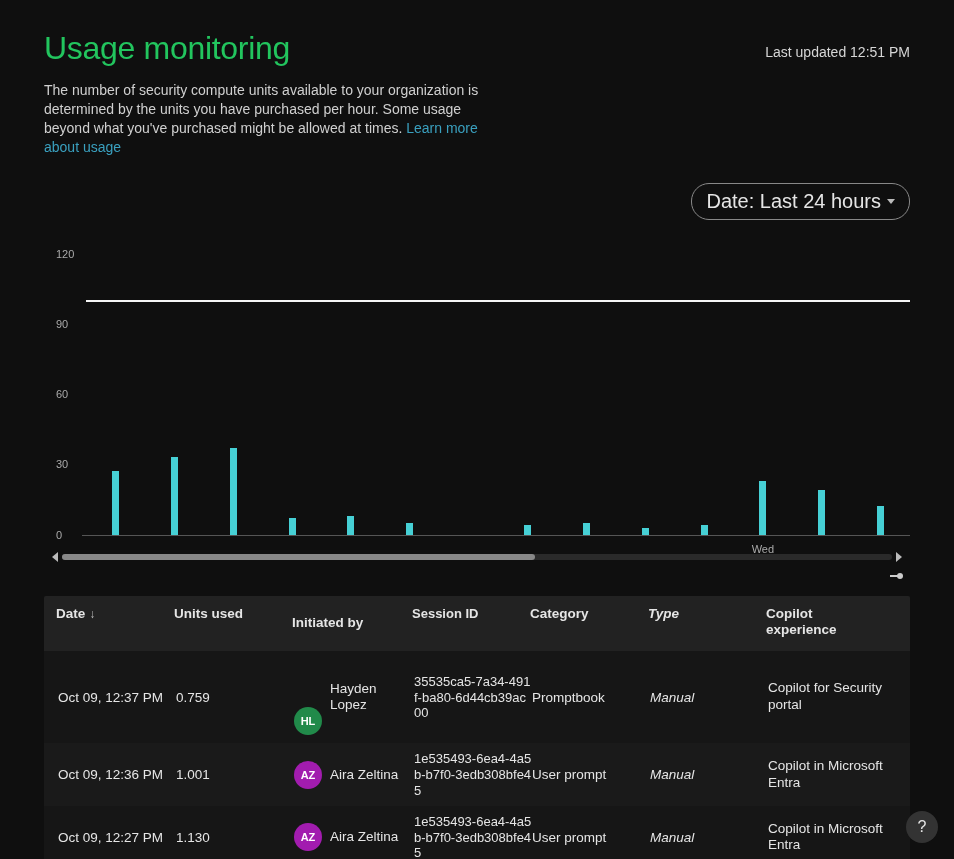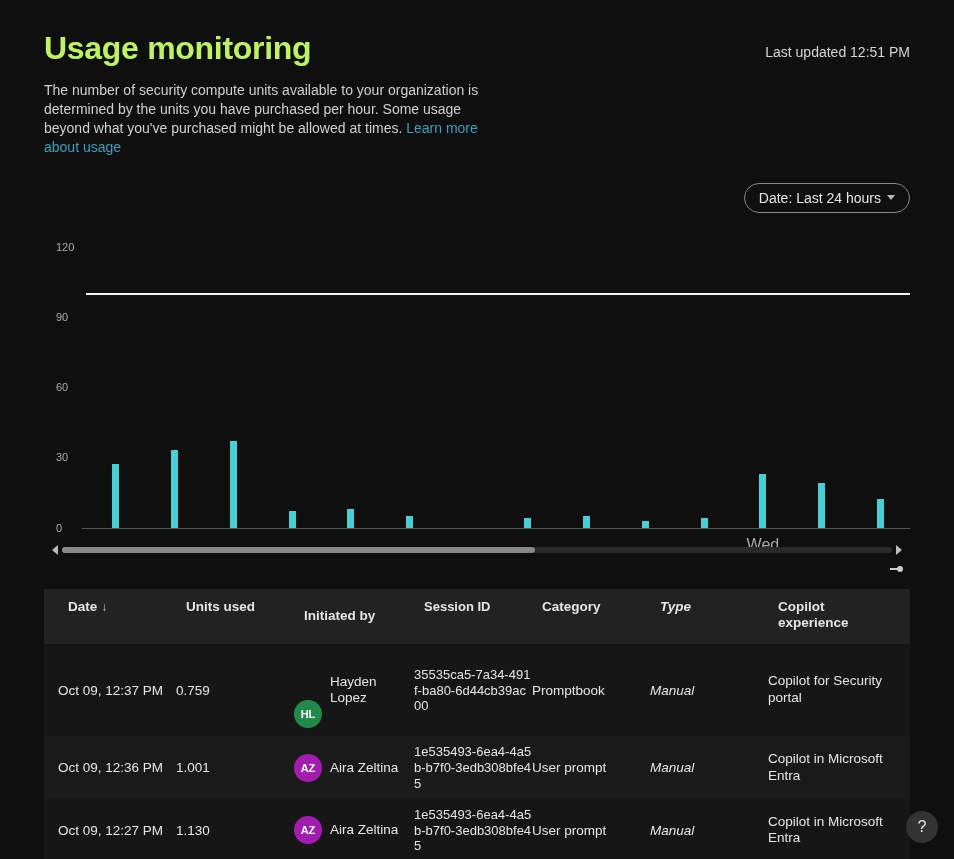--- a/index.html
+++ b/index.html
@@ -1,42 +1,42 @@
 <!DOCTYPE html>
 <html><head>
   <meta charset="utf-8">
   <style>
     * { box-sizing: border-box; margin: 0; padding: 0; }
     body { background: #0f0f0f; color: #e5e5e5; font-family: "Segoe UI", -apple-system, sans-serif; width: 954px; height: 859px; overflow: hidden; position: relative; }
     .page { padding: 30px 44px 0 44px; }
     .header-row { display: flex; justify-content: space-between; align-items: flex-start; }
-    .page-title { font-size: 32px; font-weight: 700; color: #bef264; letter-spacing: -0.3px; }
+    .page-title { font-size: 32px; font-weight: 400; color: #22c55e; letter-spacing: -0.3px; }
     .last-updated { font-size: 14px; color: #d6d6d6; margin-top: 14px; }
     .description { max-width: 460px; margin-top: 14px; font-size: 14px; line-height: 1.35; color: #d0d0d0; }
     .learn-more { color: #3aa0bf; text-decoration: none; }
     .filter-row { display: flex; justify-content: flex-end; margin-top: 26px; }
-    .date-pill { border: 1px solid #888; border-radius: 18px; padding: 6px 14px; font-size: 14px; color: #e5e5e5; display: inline-flex; align-items: center; gap: 6px; cursor: pointer; background: transparent; }
+    .date-pill { border: 1px solid #888; border-radius: 18px; padding: 6px 14px; font-size: 20px; color: #e5e5e5; display: inline-flex; align-items: center; gap: 6px; cursor: pointer; background: transparent; }
     .chevron-down { width: 0; height: 0; border-left: 4px solid transparent; border-right: 4px solid transparent; border-top: 5px solid #bbb; }
     .chart-outer { position: relative; margin-top: 34px; height: 330px; }
     .chart-area { position: absolute; left: 38px; right: 0; top: 0; bottom: 48px; border-bottom: 1px solid #555; }
     .y-tick-label { position: absolute; left: -26px; font-size: 11px; color: #aaa; transform: translateY(-50%); }
     .threshold-line { position: absolute; left: 4px; right: 0; height: 2px; background: #f5f5f5; }
     .bars { position: absolute; left: 4px; right: 0; bottom: 0; height: 100%; display: flex; align-items: flex-end; }
     .bar-slot { flex: 1; display: flex; justify-content: center; height: 100%; align-items: flex-end; position: relative; }
     .bar { width: 7px; background: #46d0d5; }
-    .x-tick { position: absolute; left: 0; right: 0; text-align: center; font-size: 16px; color: #aaa; top: calc(100% + 8px); }
+    .x-tick { position: absolute; left: 0; right: 0; text-align: center; font-size: 11px; color: #aaa; top: calc(100% + 8px); }
     .scroll-row { position: absolute; left: 8px; right: 8px; bottom: 22px; display: flex; align-items: center; gap: 4px; }
     .scroll-arrow { width: 0; height: 0; cursor: pointer; }
     .scroll-arrow.left { border-top: 5px solid transparent; border-bottom: 5px solid transparent; border-right: 6px solid #bbb; }
     .scroll-arrow.right { border-top: 5px solid transparent; border-bottom: 5px solid transparent; border-left: 6px solid #bbb; }
     .scroll-track { flex: 1; height: 6px; background: #2a2a2a; border-radius: 3px; position: relative; }
     .scroll-thumb { position: absolute; left: 0; width: 57%; height: 100%; background: #888; border-radius: 3px; }
     .legend-toggle { position: absolute; right: 6px; bottom: 0; font-size: 14px; color: #ccc; cursor: pointer; }
     .table-wrap { margin-top: 12px; background: #1a1a1a; border-radius: 2px; overflow: hidden; }
-    .thead { display: flex; padding: 10px 24px 12px; font-size: 13.5px; font-weight: 600; background: #222; }
+    .thead { display: flex; padding: 10px 12px 12px; font-size: 13.5px; font-weight: 600; background: #222; }
     .tr { display: flex; padding: 8px 14px; font-size: 13.5px; align-items: center; min-height: 54px; }
     .tr:nth-child(odd) { background: #161616; }
     .col-date { width: 118px; flex-shrink: 0; }
     .col-units { width: 118px; flex-shrink: 0; }
     .col-initiated { width: 120px; flex-shrink: 0; display: flex; align-items: center; gap: 8px; }
     .col-session { width: 118px; flex-shrink: 0; word-break: break-all; font-size: 13px; line-height: 1.2; }
     .col-category { width: 118px; flex-shrink: 0; }
     .col-type { width: 118px; flex-shrink: 0; font-style: italic; }
     .col-copilot { width: 120px; flex-shrink: 0; line-height: 1.25; }
     .col-last { width: 10px; flex-shrink: 0; }

